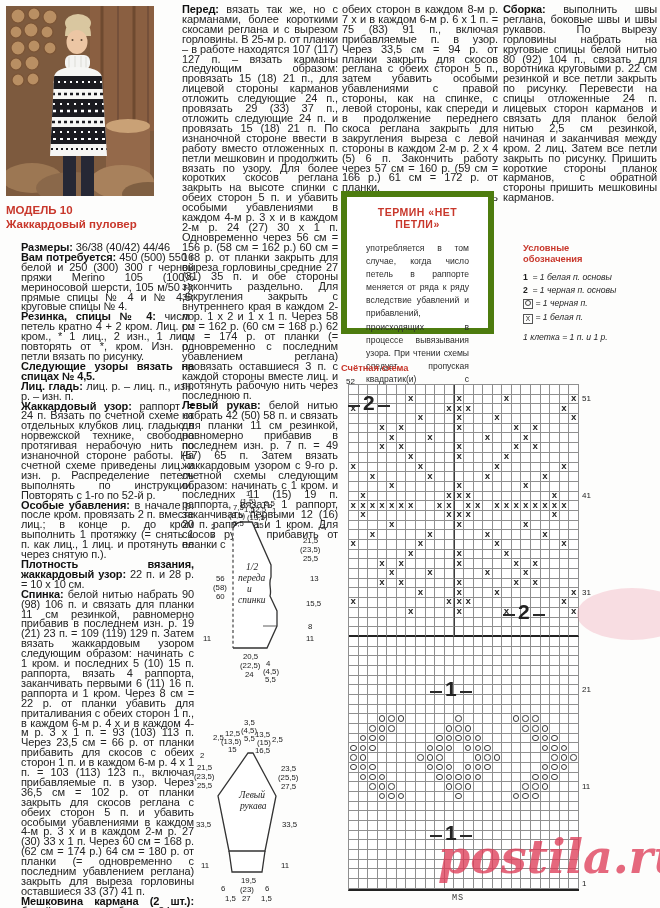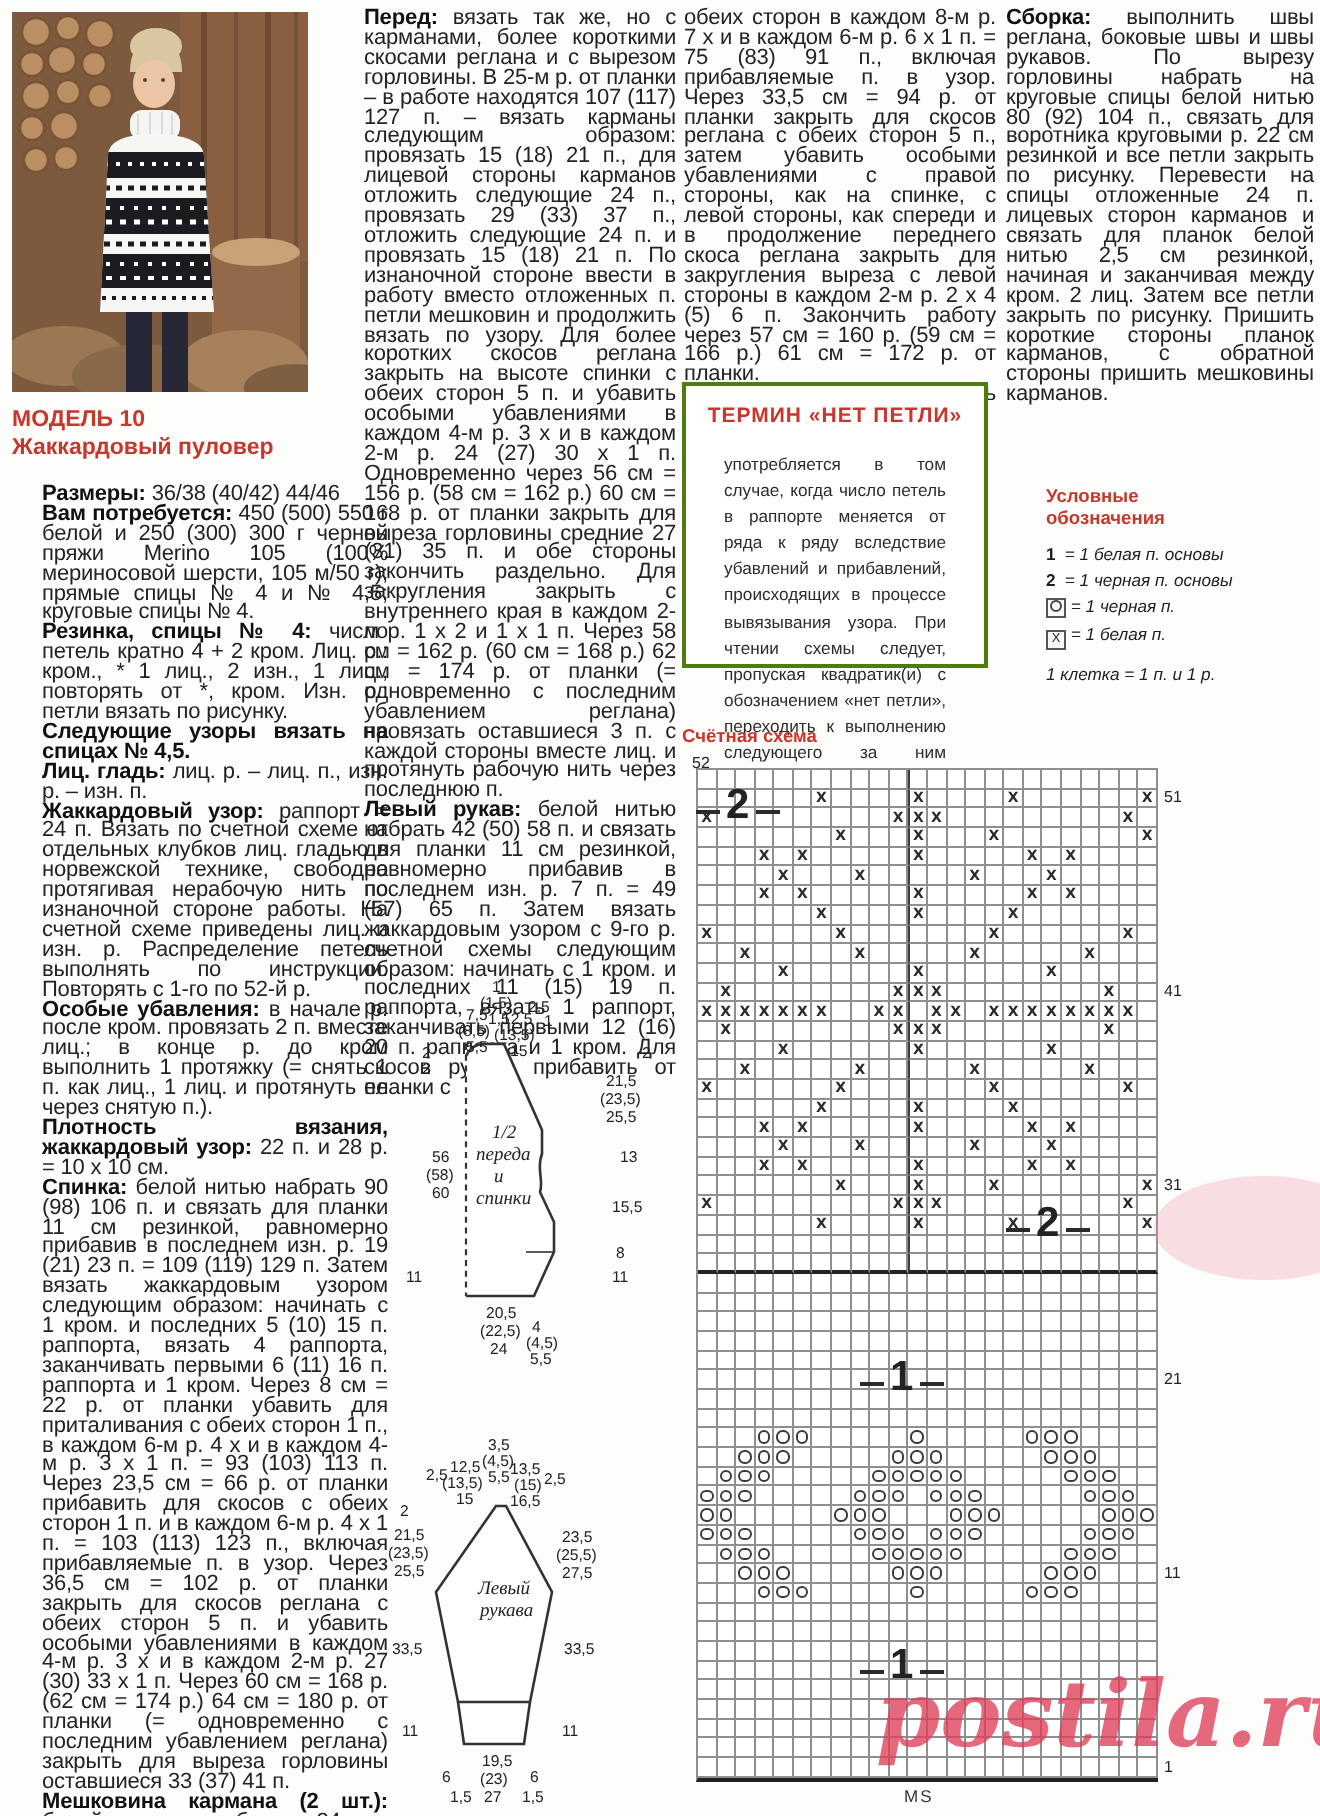--- a/index.html
+++ b/index.html
@@ -14,21 +14,21 @@
   #col-b{left:182px;top:5px;width:156px;}
   #col-c{left:342px;top:5px;width:156px;}
   #col-d{left:503px;top:5px;width:154px;}
   
   .model-heading{position:absolute;left:6px;top:203px;width:170px;
     font-weight:bold;font-size:11.5px;line-height:14px;color:#c8372b;}
   
   .photo{position:absolute;left:6px;top:6px;width:148px;height:190px;overflow:hidden;}
   
   .termin-box{position:absolute;left:341px;top:191px;width:153px;height:143px;
-    border:2px solid #4d7c0f;background:#fff;padding:7px 7px 0 7px;box-sizing:border-box;}
+    border:6px solid #4d7c0f;background:#fff;padding:7px 7px 0 7px;box-sizing:border-box;}
   .termin-title{color:#c8372b;font-weight:bold;font-size:10.5px;letter-spacing:0.5px;
     text-align:center;margin:2px 0 6px 0;}
   .termin-body{font-size:8.6px;line-height:13.1px;text-align:justify;color:#2c2c2c;margin:12px;}
   
   .legend-title{position:absolute;left:523px;top:243px;color:#c8372b;font-weight:bold;
     font-size:9.3px;line-height:11px;}
   .legend-items{position:absolute;left:523px;top:271px;width:135px;font-size:8.6px;line-height:13.2px;}
   .legend-row{white-space:nowrap;}
   .legend-sym{font-weight:bold;font-style:normal;display:inline-block;min-width:7px;}
   .legend-box{display:inline-block;width:8px;height:8px;border:1px solid #555;
@@ -47,21 +47,21 @@
     display:flex;align-items:center;justify-content:center;
     font:600 7px "DejaVu Sans",sans-serif;color:#2b2b2b;}
   .cell.darkl{border-left:1.5px solid #3c3c3c;}
   .cell.thickb{border-bottom:2.5px solid #222;}
   .cell .oc{width:4.5px;height:4.5px;border:1px solid #3a3a3a;border-radius:50%;}
   .rownum{position:absolute;font-size:8px;color:#222;}
   .zone{position:absolute;font-weight:bold;font-size:21px;color:#222;
     font-family:"Liberation Sans",sans-serif;}
   .zone::before,.zone::after{content:"";position:absolute;top:58%;width:12px;height:1.6px;background:#2a2a2a;}
   .zone::before{left:-15px;} .zone::after{right:-15px;}
-  .ms-label{position:absolute;left:452px;top:893px;font-size:8.5px;color:#333;letter-spacing:1px;}
+  .ms-label{position:absolute;left:452px;top:893px;font-size:8.5px;color:#333;letter-spacing:1px;font-family:Liberation Mono, monospace;}
   
   .schem-svg{position:absolute;}
   .dim{position:absolute;font-size:7.8px;color:#222;white-space:nowrap;}
   .schem-name{position:absolute;font-family:"Liberation Serif",serif;font-style:italic;
     font-size:9.5px;color:#222;white-space:nowrap;}
   
   .watermark{position:absolute;left:438px;top:830px;font-family:"DejaVu Serif",serif;
     font-style:italic;font-weight:bold;font-size:46px;color:rgba(222,62,88,0.78);
     letter-spacing:0px;z-index:5;}
   .wm-blob{position:absolute;left:577px;top:588px;width:110px;height:52px;

